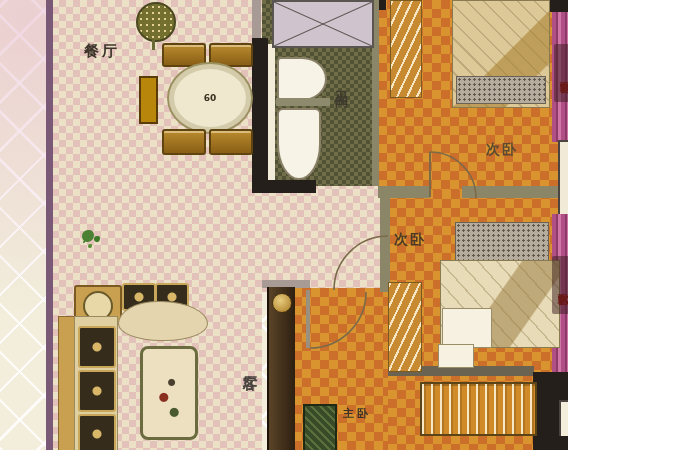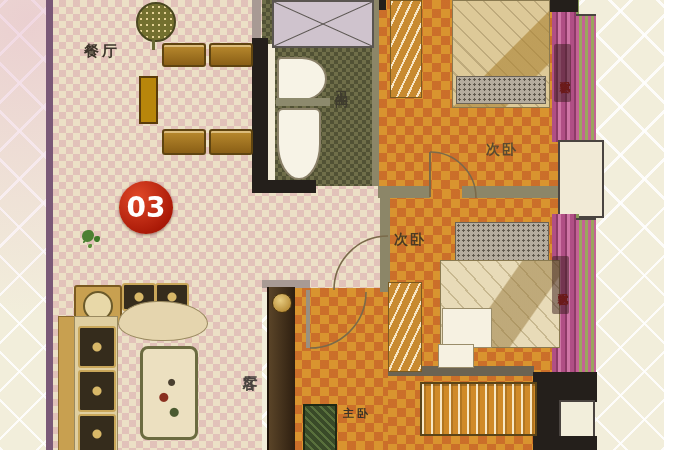--- a/index.html
+++ b/index.html
@@ -1,17 +1,17 @@
 <!DOCTYPE html>
 <html><head>
 <meta charset="utf-8">
 <style>
   html,body{margin:0;padding:0;}
   .stage{
-    position:relative;width:664px;height:450px;overflow:hidden;
+    position:relative;width:568px;height:450px;overflow:hidden;
     font-family:"DejaVu Sans",sans-serif;
     background-color:#f2eedb;
     background-image:
       repeating-linear-gradient(45deg, rgba(255,255,255,.85) 0 2.5px, transparent 2.5px 34px),
       repeating-linear-gradient(-45deg, rgba(255,255,255,.85) 0 2.5px, transparent 2.5px 34px);
   }
   .abs{position:absolute;}
   
   .floor-hall{
     background-color:#ece0c6;
@@ -112,29 +112,28 @@
   <div class="abs" style="left:276px;top:98px;width:54px;height:8px;background:#8d8a6d;"></div>
   <div class="abs toilet" style="left:277px;top:108px;width:40px;height:68px;border-radius:6px 6px 50% 50%;"></div>
   <div class="abs label vlabel" style="left:332px;top:80px;height:80px;font-size:13px;color:#3f3c2e;">卫生间</div>
 
   <div class="abs" style="left:136px;top:2px;width:36px;height:36px;border-radius:50%;background-color:#73702f;border:2px solid #4a4820;
               background-image:radial-gradient(rgba(240,220,160,.9) 1px, transparent 1.5px);background-size:6px 6px;"></div>
   <div class="abs" style="left:152px;top:40px;width:3px;height:10px;background:#6b6b35;"></div>
   <div class="abs label" style="left:84px;top:42px;font-size:15px;letter-spacing:3px;">餐厅</div>
   <div class="abs wood" style="left:162px;top:43px;width:40px;height:20px;"></div>
   <div class="abs wood" style="left:209px;top:43px;width:40px;height:20px;"></div>
+  <div class="abs" style="left:167px;top:62px;width:82px;height:68px;border-radius:50%;background:#efe7ce;border:2px solid #9a9060;
+              box-shadow:inset 0 0 0 5px rgba(190,180,140,.55);display:flex;align-items:center;justify-content:center;">
+    <span style="font-size:9px;font-weight:bold;color:#3a3020;">60</span>
+  </div>
   <div class="abs wood" style="left:162px;top:129px;width:40px;height:22px;"></div>
   <div class="abs wood" style="left:209px;top:129px;width:40px;height:22px;"></div>
   <div class="abs" style="left:139px;top:76px;width:15px;height:44px;background:#b8860b;border:2px solid #5a3c0a;"></div>
 
-  <div class="abs" style="left:119px;top:181px;width:54px;height:53px;border-radius:50%;
-              background:radial-gradient(circle at 35% 30%, #e04828, #a81806 75%);
-              display:flex;align-items:center;justify-content:center;box-shadow:0 1px 3px rgba(60,20,10,.5);">
-    <span style="color:#fff;font-size:28px;font-weight:bold;">03</span>
-  </div>
   <div class="abs" style="left:82px;top:230px;width:12px;height:12px;border-radius:50% 40% 55% 45%;background:#4c8032;
               box-shadow:9px 3px 0 -3px #3f7a2a, 2px 10px 0 -4px #5a9038, -4px 6px 0 -5px #3f7a2a;"></div>
 
   <div class="abs stripes" style="left:390px;top:0;width:30px;height:96px;"></div>
   <div class="abs" style="left:452px;top:0;width:96px;height:106px;background:#ddc998;border:1px solid #8a7a50;
               background-image:linear-gradient(135deg, transparent 52%, rgba(170,130,50,.6) 53% 78%, transparent 79%),
                                repeating-linear-gradient(45deg, rgba(120,100,60,.3) 0 1.5px, transparent 1.5px 12px);"></div>
   <div class="abs pillow" style="left:456px;top:76px;width:88px;height:26px;"></div>
   <div class="abs label" style="left:486px;top:141px;font-size:14px;color:#5a4a30;letter-spacing:2px;">次卧</div>
   <div class="abs baylabel" style="left:554px;top:44px;width:17px;height:58px;">飘窗</div>

